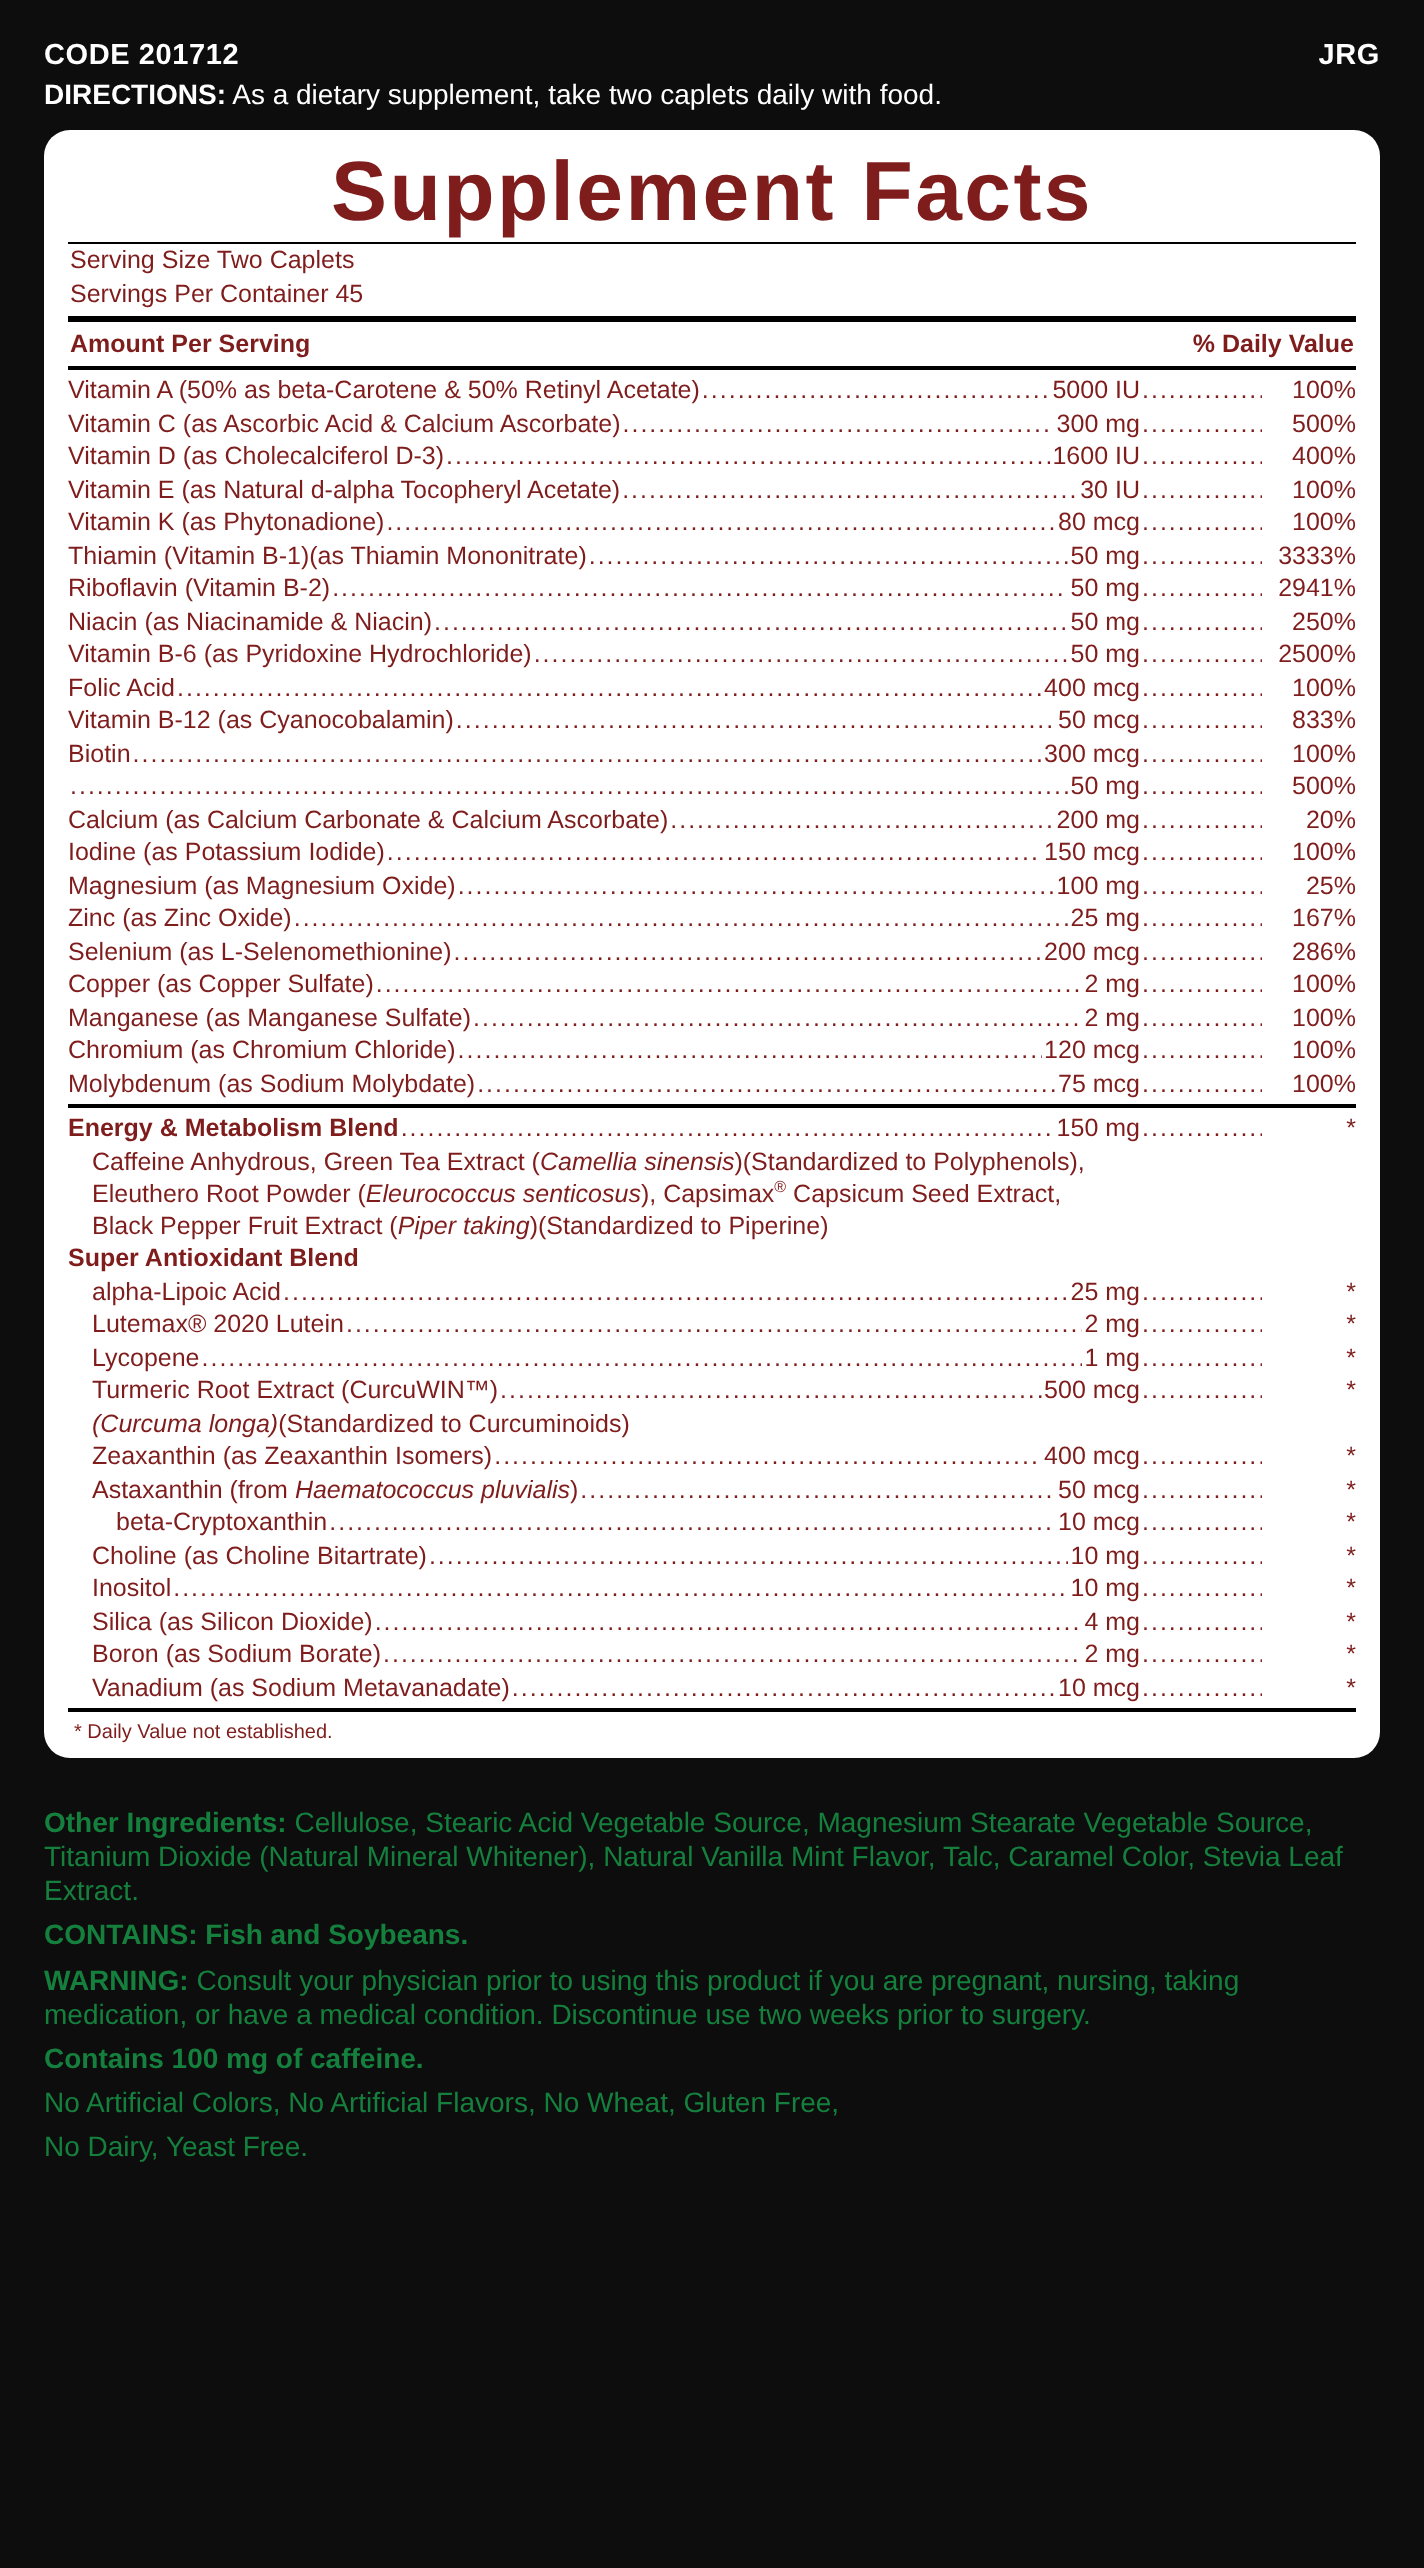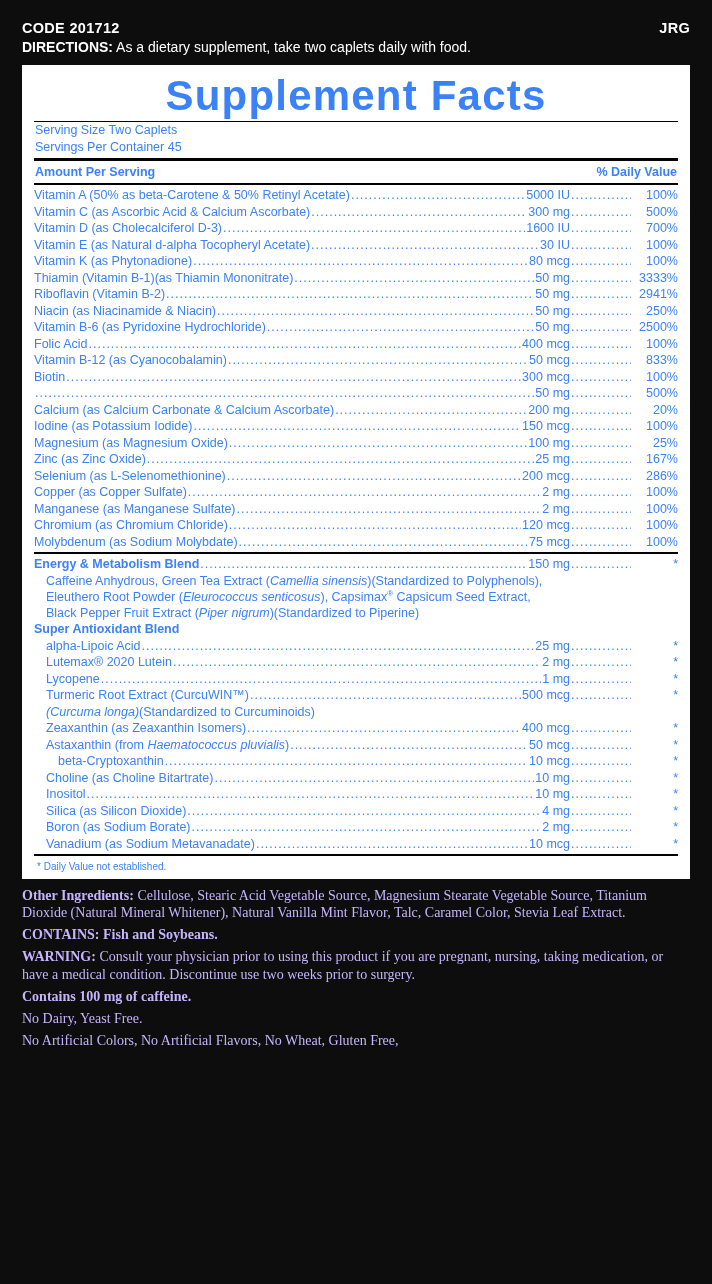--- a/index.html
+++ b/index.html
@@ -35,23 +35,24 @@
   .directions {
     color: #ffffff;
     font-size: 14px;
     margin-bottom: 9px;
     line-height: 1.2;
   }
   .directions b { font-weight: bold; }
 
   .panel {
     background: #ffffff;
-    color: #3b82f6;
+    color: #7f1d1d;
     padding: 8px 12px 6px 12px;
     box-sizing: border-box;
+    border-radius: 13px;
   }
   .sf-title {
     font-size: 42px;
     font-weight: bold;
     letter-spacing: 1.2px;
     line-height: 1;
     text-align: center;
     margin: 2px 0 4px 0;
     font-family: "Liberation Sans", sans-serif;
   }
@@ -107,25 +108,24 @@
   .indent2 { padding-left: 24px; }
   .desc {
     font-size: 12.5px;
     line-height: 1.3;
     padding-left: 12px;
   }
   .desc i { }
   .footnote { font-size: 10px; padding: 3px 0 1px 3px; }
 
   .bottom {
-    color: #c4b5fd;
+    color: #15803d;
     font-size: 14px;
     line-height: 1.22;
-    margin-top: 8px;
-    font-family: Liberation Serif, serif;
+    margin-top: 24px;
   }
   .bottom p { margin: 0 0 5px 0; }
   .bottom b { font-weight: bold; }
   .bold-line { font-weight: bold; }
   sup { font-size: 8px; vertical-align: super; }
 </style>
 </head>
 <body>
 
 <div class="label">
@@ -164,21 +164,21 @@
           <span class="dots">........................................................................................................................</span>
           <span class="amt">300 mg</span>
           <span class="dots2">..............................</span>
           <span class="dv">500%</span>
         </div>
         <div class="row">
           <span class="nm">Vitamin D (as Cholecalciferol D-3)</span>
           <span class="dots">........................................................................................................................</span>
           <span class="amt">1600 IU</span>
           <span class="dots2">..............................</span>
-          <span class="dv">700%</span>
+          <span class="dv">400%</span>
         </div>
         <div class="row">
           <span class="nm">Vitamin E (as Natural d-alpha Tocopheryl Acetate)</span>
           <span class="dots">........................................................................................................................</span>
           <span class="amt">30 IU</span>
           <span class="dots2">..............................</span>
           <span class="dv">100%</span>
         </div>
         <div class="row">
           <span class="nm">Vitamin K (as Phytonadione)</span>
@@ -312,21 +312,21 @@
     <div class="rows" id="blend-rows">
         <div class="row">
           <span class="nm" style="font-weight: bold;">Energy &amp; Metabolism Blend</span>
           <span class="dots">........................................................................................................................</span>
           <span class="amt">150 mg</span>
           <span class="dots2">..............................</span>
           <span class="dv">*</span>
         </div>
         <div class="desc">Caffeine Anhydrous, Green Tea Extract (<i>Camellia sinensis</i>)(Standardized to Polyphenols),</div>
         <div class="desc">Eleuthero Root Powder (<i>Eleurococcus senticosus</i>), Capsimax<sup>®</sup> Capsicum Seed Extract,</div>
-        <div class="desc">Black Pepper Fruit Extract (<i>Piper nigrum</i>)(Standardized to Piperine)</div>
+        <div class="desc">Black Pepper Fruit Extract (<i>Piper taking</i>)(Standardized to Piperine)</div>
         <div class="row blend-name">Super Antioxidant Blend</div>
         <div class="row indent1">
           <span class="nm">alpha-Lipoic Acid</span>
           <span class="dots">........................................................................................................................</span>
           <span class="amt">25 mg</span>
           <span class="dots2">..............................</span>
           <span class="dv">*</span>
         </div>
         <div class="row indent1">
           <span class="nm">Lutemax® 2020 Lutein</span>
@@ -414,17 +414,17 @@
 
   <div class="bottom">
     <p>
       <b>Other Ingredients:</b><span> Cellulose, Stearic Acid Vegetable Source, Magnesium Stearate Vegetable Source, Titanium Dioxide (Natural Mineral Whitener), Natural Vanilla Mint Flavor, Talc, Caramel Color, Stevia Leaf Extract.</span>
     </p>
     <p class="bold-line">CONTAINS: Fish and Soybeans.</p>
     <p>
       <b>WARNING:</b><span> Consult your physician prior to using this product if you are pregnant, nursing, taking medication, or have a medical condition. Discontinue use two weeks prior to surgery.</span>
     </p>
     <p class="bold-line">Contains 100 mg of caffeine.</p>
+    <p>No Artificial Colors, No Artificial Flavors, No Wheat, Gluten Free,</p>
     <p>No Dairy, Yeast Free.</p>
-    <p>No Artificial Colors, No Artificial Flavors, No Wheat, Gluten Free,</p>
   </div>
 
 </div>
 
 </body></html>

